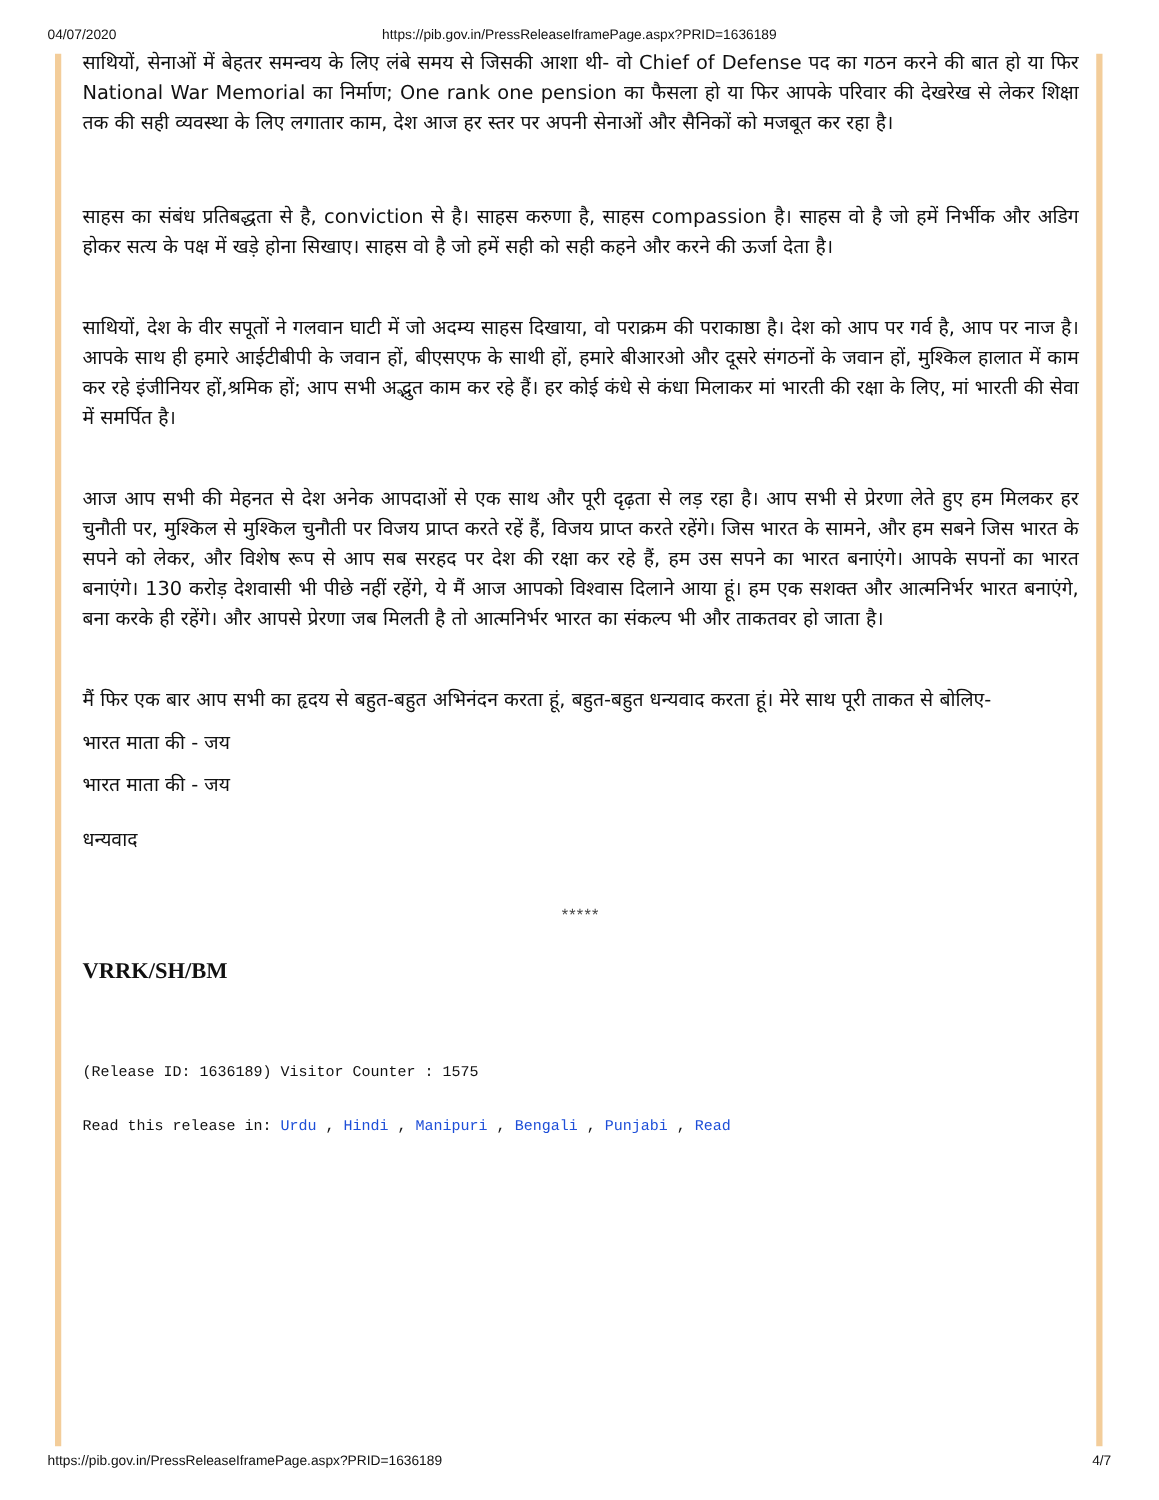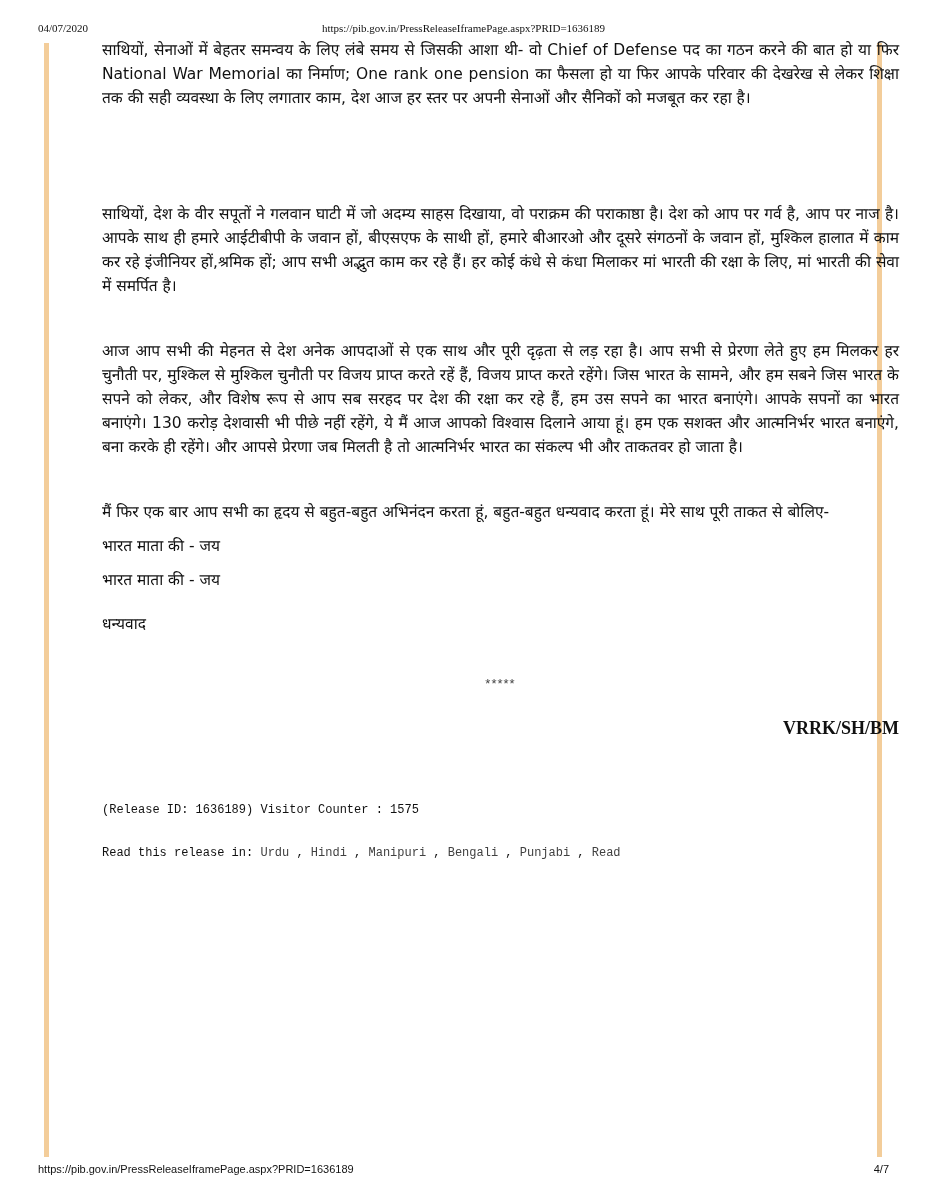--- a/index.html
+++ b/index.html
@@ -1,19 +1,19 @@
 <!DOCTYPE html>
 <html><head>
 <meta charset="utf-8">
 <style>
   html, body { margin: 0; padding: 0; background: #ffffff; }
   body { width: 927px; height: 1200px; position: relative; overflow: hidden; color: #000; }
   .print-header {
     position: absolute; top: 22px; left: 38px; right: 38px; height: 16px;
-    font-family: Liberation Serif, serif; font-size: 11px; color: #111;
+    font-family: Liberation Sans, sans-serif; font-size: 11px; color: #111;
   }
   .print-header .date { position: absolute; left: 0; top: 0; }
   .print-header .url { position: absolute; left: 0; right: 0; top: 0; text-align: center; }
   .print-footer {
     position: absolute; top: 1163px; left: 38px; right: 38px; height: 16px;
     font-family: "Liberation Sans", sans-serif; font-size: 11px; color: #111;
   }
   .print-footer .url { position: absolute; left: 0; top: 0; }
   .print-footer .page { position: absolute; right: 0; top: 0; }
 
@@ -23,59 +23,58 @@
   .frame .bar-left, .frame .bar-right {
     position: absolute; top: 0; bottom: 0; width: 5px; background: #f3cd9a;
   }
   .frame .bar-left { left: 0; }
   .frame .bar-right { right: 0; }
 
   .content {
     position: absolute; left: 66px; top: 38px; width: 797px;
     font-family: "DejaVu Sans", sans-serif; font-size: 15.5px; line-height: 24px;
     color: #111;
-    margin-left: 36px;
   }
   .para { margin: 0; text-align: justify; }
   .gap-lg { height: 41px; }
   .gap-sm { height: 10px; }
   .line { margin: 0; }
   .stars {
     text-align: center; font-family: "Liberation Sans", sans-serif; font-size: 13px;
     color: #444; letter-spacing: 1px; margin-top: 36px;
   }
   .sig {
     font-family: "Liberation Serif", serif; font-weight: bold; font-size: 18px;
     margin-top: 20px;
-    text-align: right;
   }
   .meta {
     font-family: Liberation Mono, monospace; font-size: 12px; color: #111;
   }
   .release { margin-top: 58px; }
   .langs { margin-top: 19px; }
-  .lang-link { color: #404040; text-decoration: none; cursor: pointer; }
+  .lang-link { color: #1d4ed8; text-decoration: none; cursor: pointer; }
 </style>
 </head>
 <body>
 
 <div class="print-header">
   <span class="date">04/07/2020</span>
   <span class="url">https://pib.gov.in/PressReleaseIframePage.aspx?PRID=1636189</span>
 </div>
 
 <div class="frame">
   <div class="bar-left"></div>
   <div class="bar-right"></div>
 </div>
 
 <div class="content">
   <p class="para">साथियों, सेनाओं में बेहतर समन्वय के लिए लंबे समय से जिसकी आशा थी- वो Chief of Defense पद का गठन करने की बात हो या फिर National War Memorial का निर्माण; One rank one pension का फैसला हो या फिर आपके परिवार की देखरेख से लेकर शिक्षा तक की सही व्यवस्था के लिए लगातार काम, देश आज हर स्तर पर अपनी सेनाओं और सैनिकों को मजबूत कर रहा है।</p>
   <div class="gap-lg"></div>
   <div class="gap-sm"></div>
+  <p class="para">साहस का संबंध प्रतिबद्धता से है, conviction से है। साहस करुणा है, साहस compassion है। साहस वो है जो हमें निर्भीक और अडिग होकर सत्य के पक्ष में खड़े होना सिखाए। साहस वो है जो हमें सही को सही कहने और करने की ऊर्जा देता है।</p>
   <div class="gap-lg"></div>
   <p class="para">साथियों, देश के वीर सपूतों ने गलवान घाटी में जो अदम्य साहस दिखाया, वो पराक्रम की पराकाष्ठा है। देश को आप पर गर्व है, आप पर नाज है। आपके साथ ही हमारे आईटीबीपी के जवान हों, बीएसएफ के साथी हों, हमारे बीआरओ और दूसरे संगठनों के जवान हों, मुश्किल हालात में काम कर रहे इंजीनियर हों,श्रमिक हों; आप सभी अद्भुत काम कर रहे हैं। हर कोई कंधे से कंधा मिलाकर मां भारती की रक्षा के लिए, मां भारती की सेवा में समर्पित है।</p>
   <div class="gap-lg"></div>
   <p class="para">आज आप सभी की मेहनत से देश अनेक आपदाओं से एक साथ और पूरी दृढ़ता से लड़ रहा है। आप सभी से प्रेरणा लेते हुए हम मिलकर हर चुनौती पर, मुश्किल से मुश्किल चुनौती पर विजय प्राप्त करते रहें हैं, विजय प्राप्त करते रहेंगे। जिस भारत के सामने, और हम सबने जिस भारत के सपने को लेकर, और विशेष रूप से आप सब सरहद पर देश की रक्षा कर रहे हैं, हम उस सपने का भारत बनाएंगे। आपके सपनों का भारत बनाएंगे। 130 करोड़ देशवासी भी पीछे नहीं रहेंगे, ये मैं आज आपको विश्वास दिलाने आया हूं। हम एक सशक्त और आत्मनिर्भर भारत बनाएंगे, बना करके ही रहेंगे। और आपसे प्रेरणा जब मिलती है तो आत्मनिर्भर भारत का संकल्प भी और ताकतवर हो जाता है।</p>
   <div class="gap-lg"></div>
   <p class="para">मैं फिर एक बार आप सभी का हृदय से बहुत-बहुत अभिनंदन करता हूं, बहुत-बहुत धन्यवाद करता हूं। मेरे साथ पूरी ताकत से बोलिए-</p>
   <div class="gap-sm"></div>
   <p class="line">भारत माता की - जय</p>
   <div class="gap-sm"></div>
   <p class="line">भारत माता की - जय</p>

